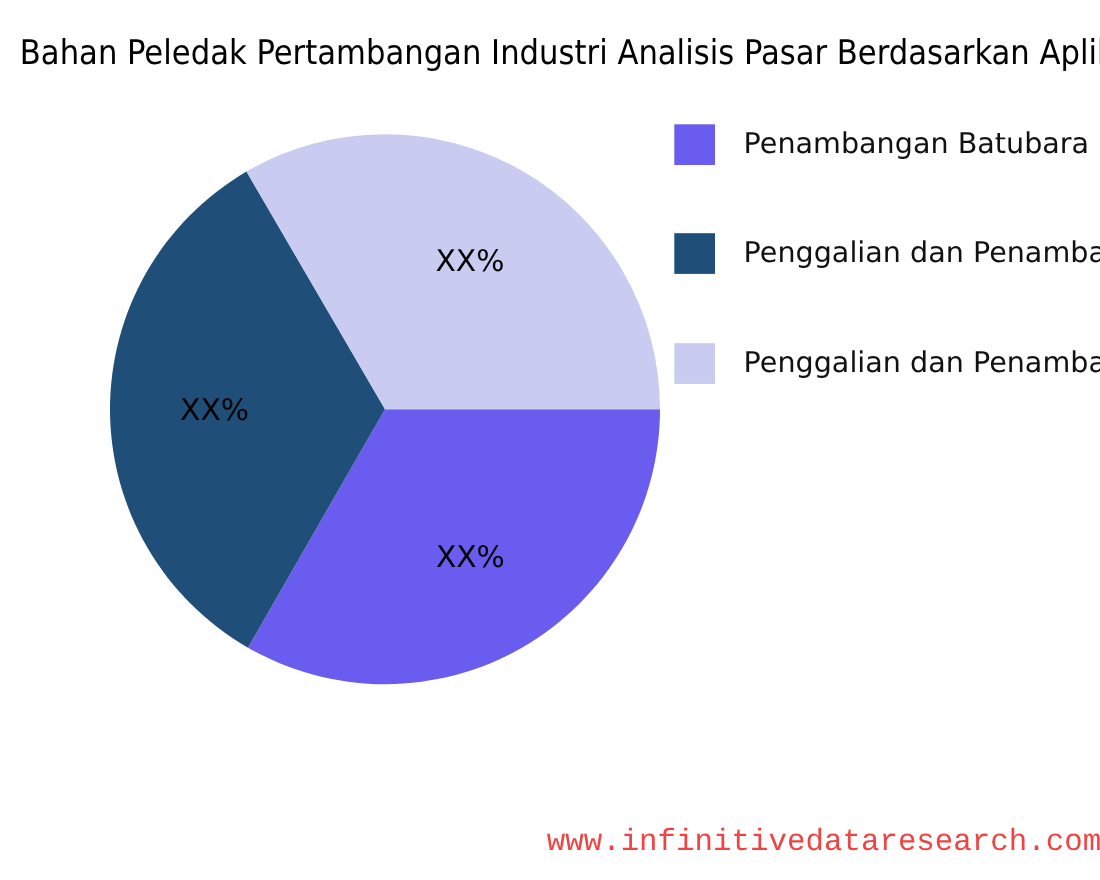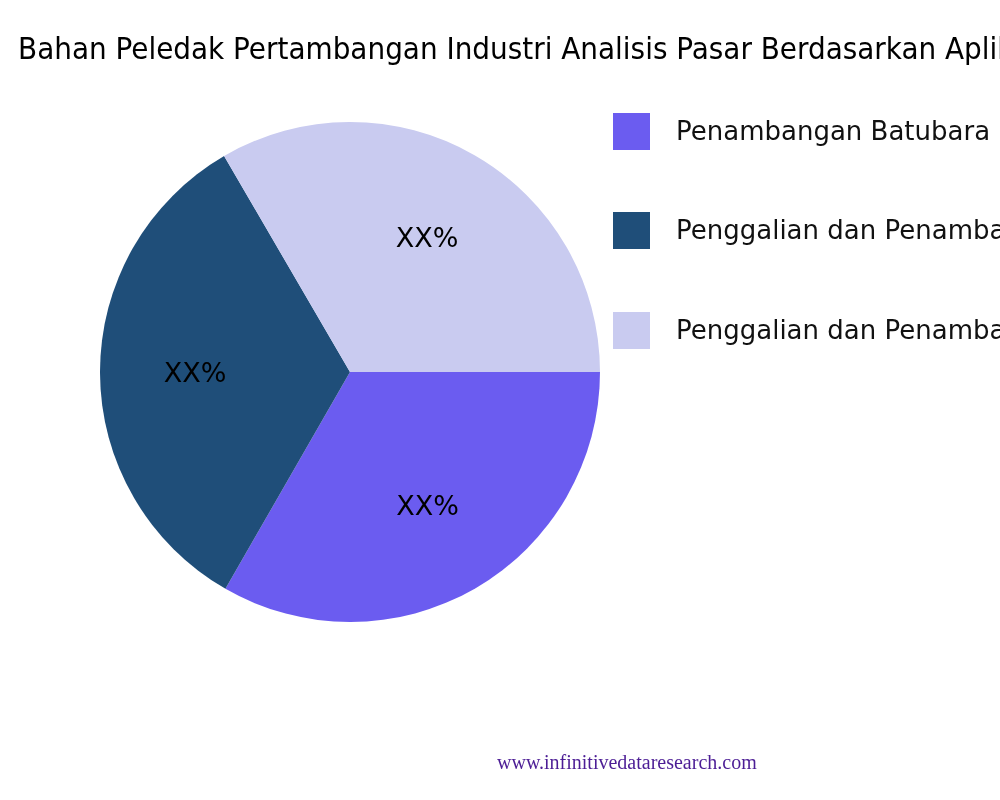--- a/index.html
+++ b/index.html
@@ -89,23 +89,23 @@
     font-size: 26px;
     color: #111111;
     white-space: nowrap;
   }
 
   
   #footer-url {
     position: absolute;
     left: 497px;
     top: 751px;
-    font-family: Liberation Serif, serif;
-    font-size: 20px;
-    color: #4c1d95;
+    font-family: Liberation Mono, monospace;
+    font-size: 28px;
+    color: #ef4444;
     white-space: nowrap;
     letter-spacing: 0px;
   }
 </style>
 </head>
 <body>
 
 <div id="chart-root">
 
   <div id="chart-title">Bahan Peledak Pertambangan Industri Analisis Pasar Berdasarkan Aplikasi</div>

